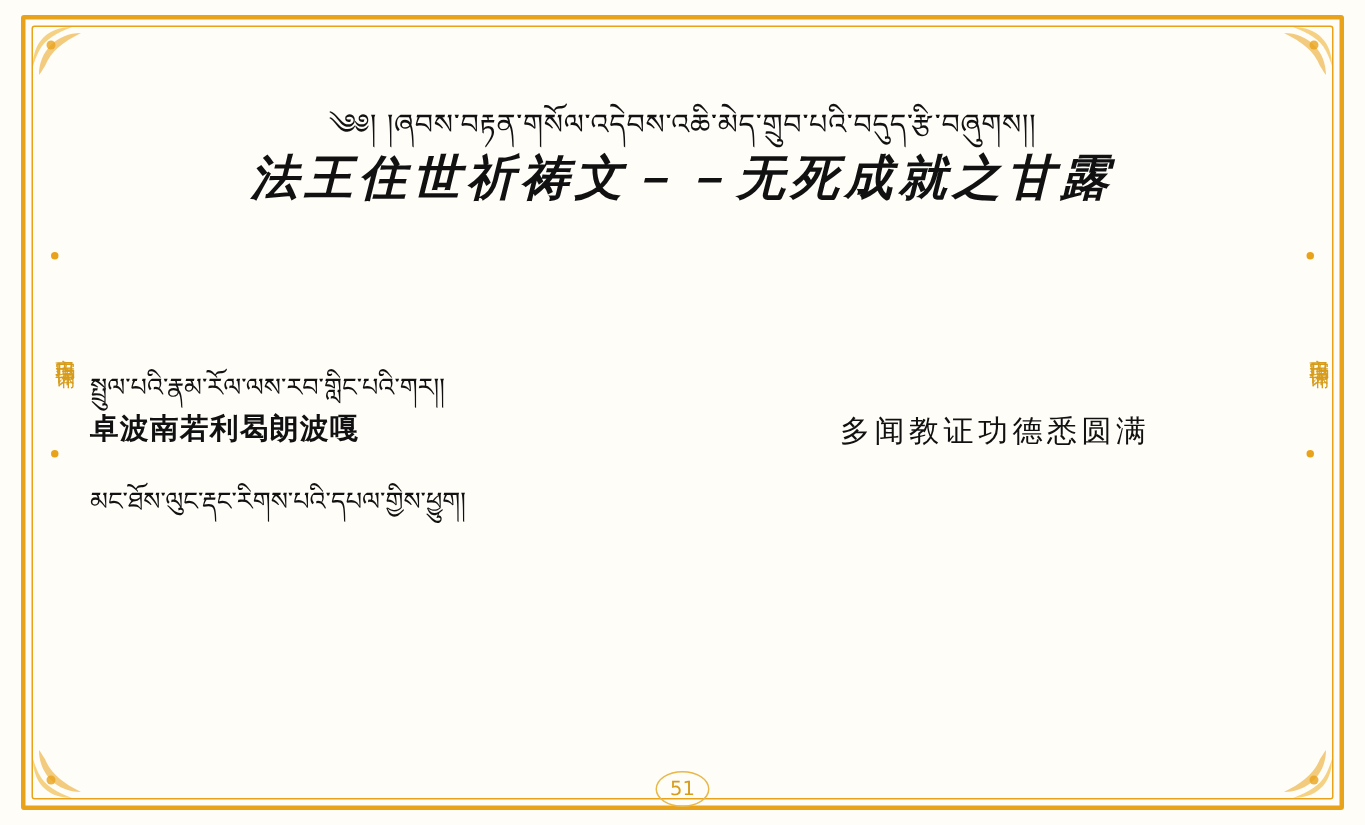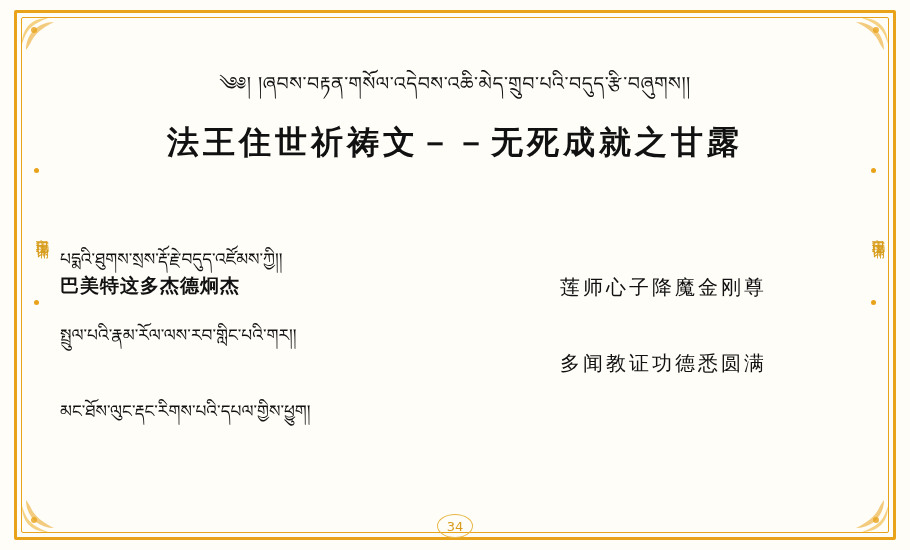--- a/index.html
+++ b/index.html
@@ -100,26 +100,27 @@
     margin-top: 36px;
     font-size: 19px;
     color: #111111;
     font-family: "DejaVu Sans", sans-serif;
     line-height: 1.4;
     letter-spacing: 0.5px;
   }
 
   .title-cn {
     text-align: center;
-    margin-top: 24px;
+    margin-top: 0;
     font-size: 32px;
     font-weight: bold;
     color: #111111;
     font-family: "DejaVu Sans", sans-serif;
     letter-spacing: 4px;
+    font-style: italic;
   }
 
   .verses {
     position: absolute;
     left: 20px;
     top: 214px;
     right: 10px;
   }
 
   .verse-row {
@@ -225,39 +226,33 @@
 
   <div class="side-label side-left">宁玛巴课诵</div>
   <div class="side-label side-right">宁玛巴课诵</div>
 
   <div class="content">
     <div class="tibetan-header">༄༅། །ཞབས་བརྟན་གསོལ་འདེབས་འཆི་མེད་གྲུབ་པའི་བདུད་རྩི་བཞུགས།།</div>
     <div class="title-cn">法王住世祈祷文－－无死成就之甘露</div>
 
     <div class="verses">
 
-      <div class="verse-row">
-        <div class="verse-left">
-          <div class="verse-tib">པདྨའི་ཐུགས་སྲས་རྡོ་རྗེ་བདུད་འཛོམས་ཀྱི།།</div>
-          <div class="verse-translit">巴美特这多杰德炯杰</div>
-        </div>
-        <div class="verse-right">莲师心子降魔金刚尊</div>
-      </div>
 
       <div class="verse-row">
         <div class="verse-left">
           <div class="verse-tib">སྤྲུལ་པའི་རྣམ་རོལ་ལས་རབ་གླིང་པའི་གར།།</div>
+          <div class="verse-translit">卓波南若利曷朗波嘎</div>
         </div>
         <div class="verse-right">多闻教证功德悉圆满</div>
       </div>
 
       <div class="verse-row">
         <div class="verse-left">
           <div class="verse-tib">མང་ཐོས་ལུང་རྡང་རིགས་པའི་དཔལ་གྱིས་ཕྱུག།</div>
         </div>
       </div>
 
     </div>
   </div>
 
-  <div class="page-number">34</div>
+  <div class="page-number">51</div>
 
 </div>
 
 </body></html>

